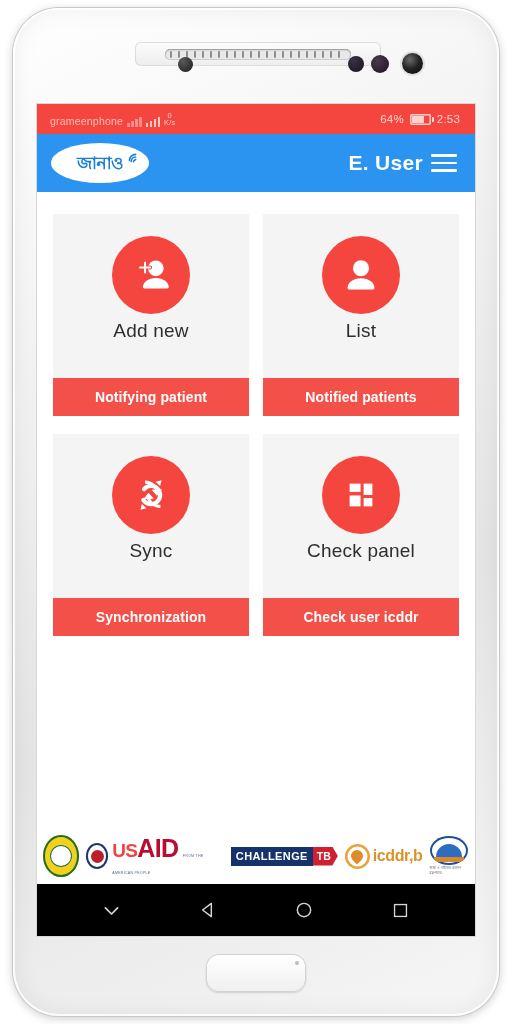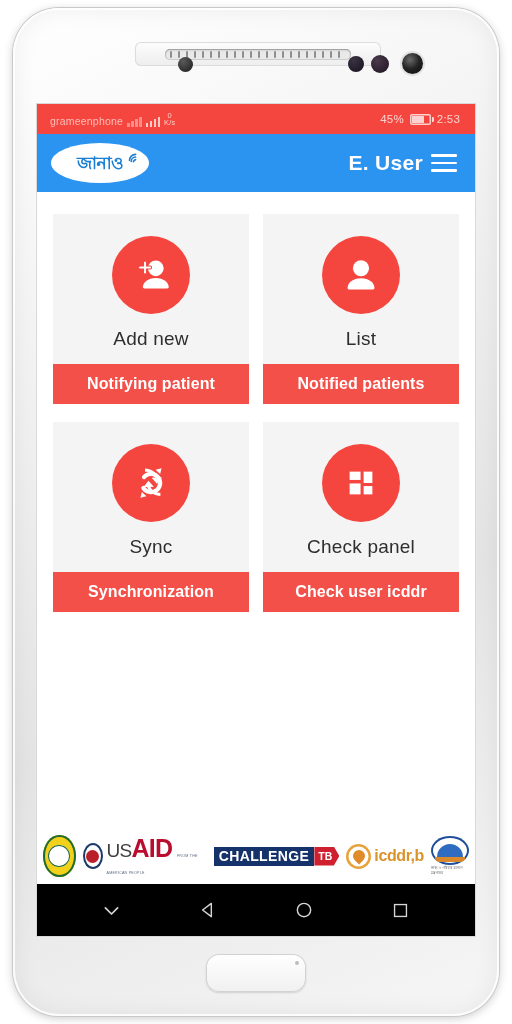--- a/index.html
+++ b/index.html
@@ -133,32 +133,32 @@
   .content{
     background:#ffffff; padding:22px 16px 0 16px;
     display:grid; grid-template-columns:1fr 1fr; gap:18px 14px;
   }
   .card{
     background:#f4f4f4; display:flex; flex-direction:column;
     overflow:hidden; cursor:pointer;
   }
   .card-body{
     flex:1; display:flex; flex-direction:column; align-items:center;
-    justify-content:center; padding:22px 6px 14px 6px; gap:14px;
+    justify-content:center; padding:22px 6px 14px 6px; gap:6px;
   }
   .card-icon{
     width:78px; height:78px; border-radius:50%;
     background:#f4463f;
     display:flex; align-items:center; justify-content:center;
   }
   .card-title{ font-size:19px; color:#2e2e2e; letter-spacing:.2px; }
   .card-footer{
     background:#f4504a; color:#ffffff;
-    font-size:16px; font-weight:bold; letter-spacing:.1px;
-    text-align:center; padding:11px 4px;
+    font-size:14px; font-weight:bold; letter-spacing:.1px;
+    text-align:center; padding:11px 4px;margin-top:22px;
   }
 
   
   .partners{
     position:absolute; left:0; right:0; bottom:52px; height:56px;
     display:flex; align-items:center; justify-content:center; gap:7px;
     background:#ffffff; padding:0 6px;
   }
   .p-seal{
     width:42px; height:42px; border-radius:50%;
@@ -173,26 +173,26 @@
   }
   .p-usaid{ display:flex; align-items:center; gap:4px; }
   .p-usaid .ring{
     width:26px; height:26px; border-radius:50%;
     background:#ffffff;
     box-shadow: inset 0 0 0 2px #1b3a6b;
     display:flex; align-items:center; justify-content:center;
   }
   .p-usaid .ring i{ width:13px; height:13px; border-radius:50%; background:#b9202a; display:block; }
   .usaid-wordmark{ line-height:1; }
-  .usaid-wordmark .w1{ font-size:19px; font-weight:normal; color:#404040; letter-spacing:-.7px; }
+  .usaid-wordmark .w1{ font-size:19px; font-weight:bold; color:#ef4444; letter-spacing:-.7px; }
   .usaid-wordmark .w2{ font-size:25px; font-weight:bold; color:#ba0c2f; letter-spacing:-.7px; }
   .usaid-wordmark .tag{ font-size:3.6px; color:#5a6a80; letter-spacing:.25px; margin-top:1px; }
   .p-ctb{ display:flex; align-items:stretch; height:19px; }
   .p-ctb .ch{
-    background:#16326b; color:#ffffff; font-size:14px; font-weight:bold;
+    background:#16326b; color:#ffffff; font-size:11px; font-weight:bold;
     letter-spacing:.4px; padding:0 5px; display:flex; align-items:center;
   }
   .p-ctb .tb{
     background:#cf2030; color:#ffffff; font-size:10.5px; font-weight:bold;
     padding:0 7px 0 4px; display:flex; align-items:center;
     clip-path: polygon(0 0, 78% 0, 100% 50%, 78% 100%, 0 100%);
   }
   .p-icddr{ display:flex; align-items:center; gap:3px; }
   .p-icddr .mark{
     width:25px; height:25px; border-radius:50%;
@@ -286,21 +286,21 @@
             <b></b>
             <b></b>
             <b></b>
           </span>
         <span class="rate">
           <span>0</span>
           <span>K/s</span>
         </span>
       </div>
       <div class="sb-right">
-        <span>45%</span>
+        <span>64%</span>
         <span class="batt">
             <i></i>
           </span>
         <span>2:53</span>
       </div>
     </div>
 
     <div class="appbar">
       <div class="logo">
         <span class="logo-text">জানাও</span>

